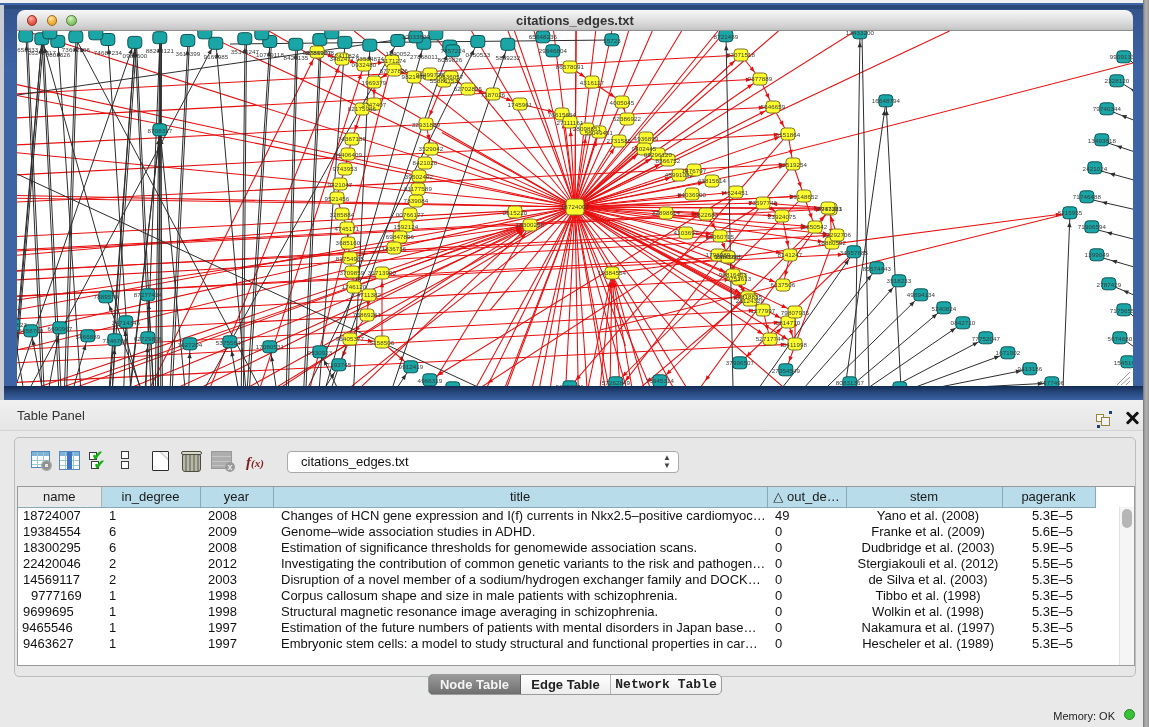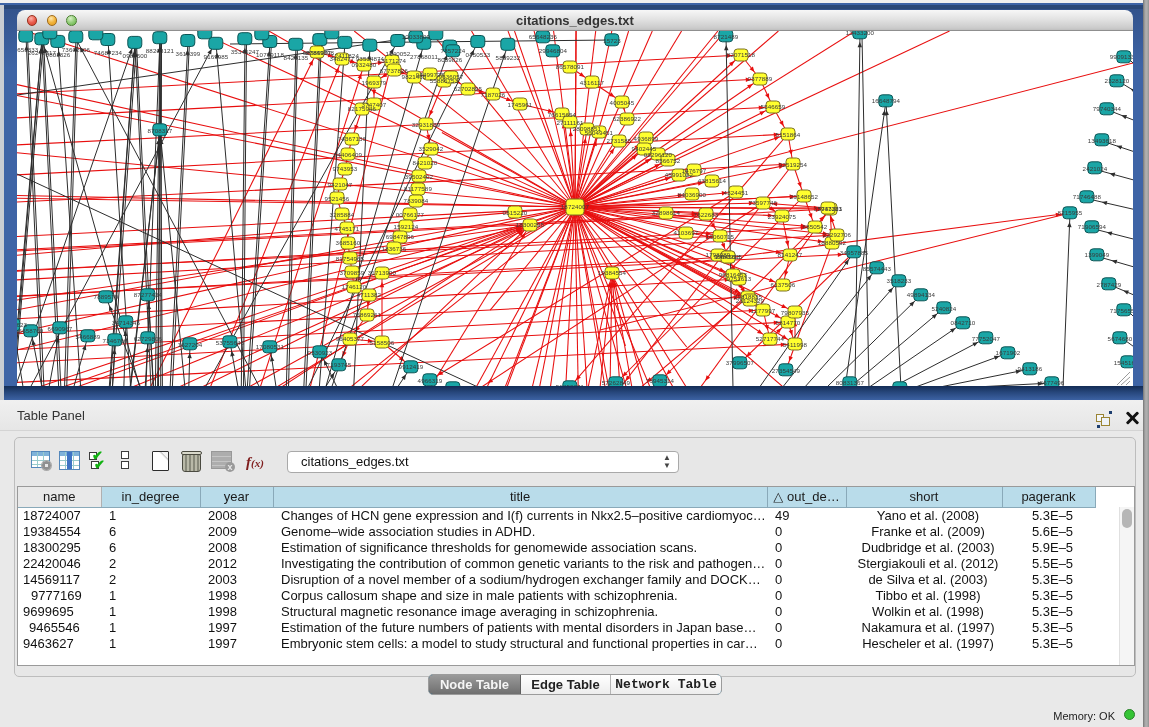--- a/index.html
+++ b/index.html
@@ -1095,21 +1095,21 @@
 
       <div class="tablewrap">
         <table class="grid">
           <tbody>
               <tr>
             <th class="namecol c1">name</th>
                 <th class="c2">in_degree</th>
                 <th class="c3">year</th>
             <th class="c4">title</th>
                 <th class="c5">△ out_de…</th>
-                <th class="c6">short</th>
+                <th class="c6">stem</th>
                 <th class="c7">pagerank</th>
           </tr>
           <tr>
                 <td style="padding-left:5px">18724007</td>
                 <td>1</td>
                 <td>2008</td>
                 <td>Changes of HCN gene expression and I(f) currents in Nkx2.5–positive cardiomyoc…</td>
                 <td>49</td>
                 <td class="ctr">Yano et al. (2008)</td>
                 <td class="pr">5.3E–5</td>
@@ -1162,35 +1162,35 @@
           <tr>
                 <td style="padding-left:5px">9699695</td>
                 <td>1</td>
                 <td>1998</td>
                 <td>Structural magnetic resonance image averaging in schizophrenia.</td>
                 <td>0</td>
                 <td class="ctr">Wolkin et al. (1998)</td>
                 <td class="pr">5.3E–5</td>
               </tr>
           <tr>
-                <td style="padding-left:11px">9465546</td>
+                <td style="padding-left:4px">9465546</td>
                 <td>1</td>
                 <td>1997</td>
                 <td>Estimation of the future numbers of patients with mental disorders in Japan base…</td>
                 <td>0</td>
                 <td class="ctr">Nakamura et al. (1997)</td>
                 <td class="pr">5.3E–5</td>
               </tr>
           <tr>
                 <td style="padding-left:5px">9463627</td>
                 <td>1</td>
                 <td>1997</td>
                 <td>Embryonic stem cells: a model to study structural and functional properties in car…</td>
                 <td>0</td>
-                <td class="ctr">Hescheler et al. (1997)</td>
+                <td class="ctr">Hescheler et al. (1989)</td>
                 <td class="pr">5.3E–5</td>
               </tr>
         </tbody>
           </table>
         <div class="vscroll">
             <div class="vthumb"></div>
           </div>
       </div>
     </div>
 

